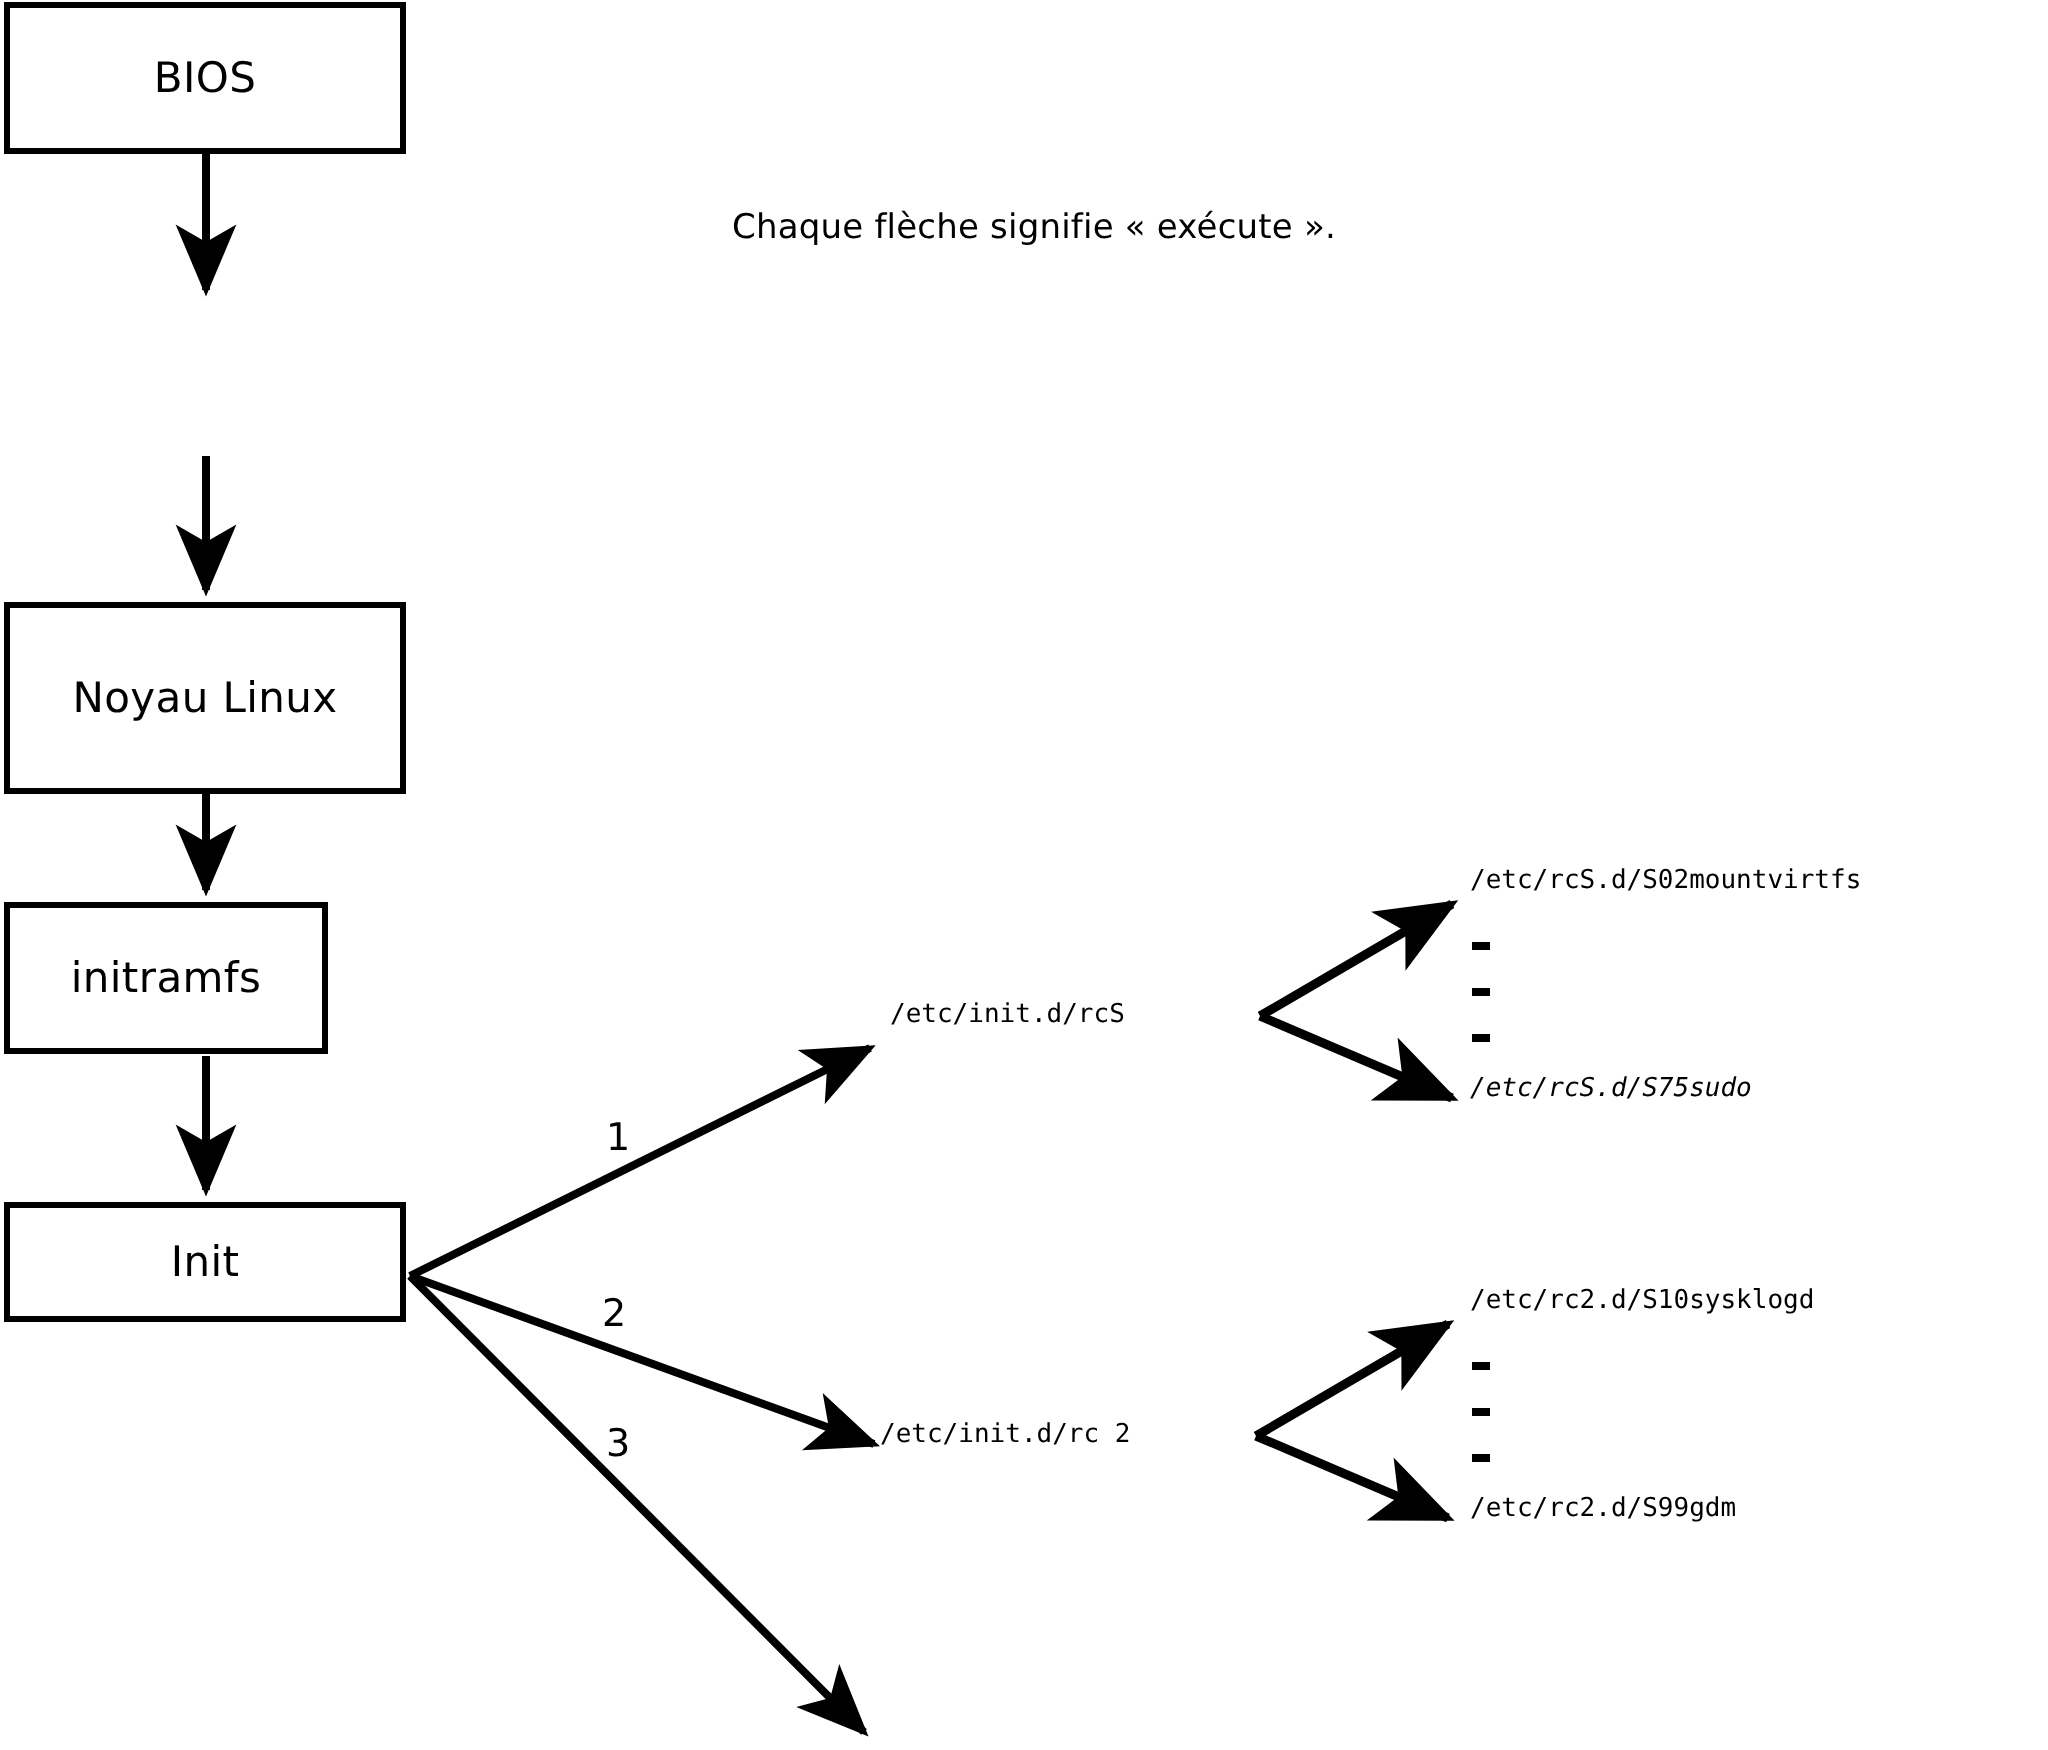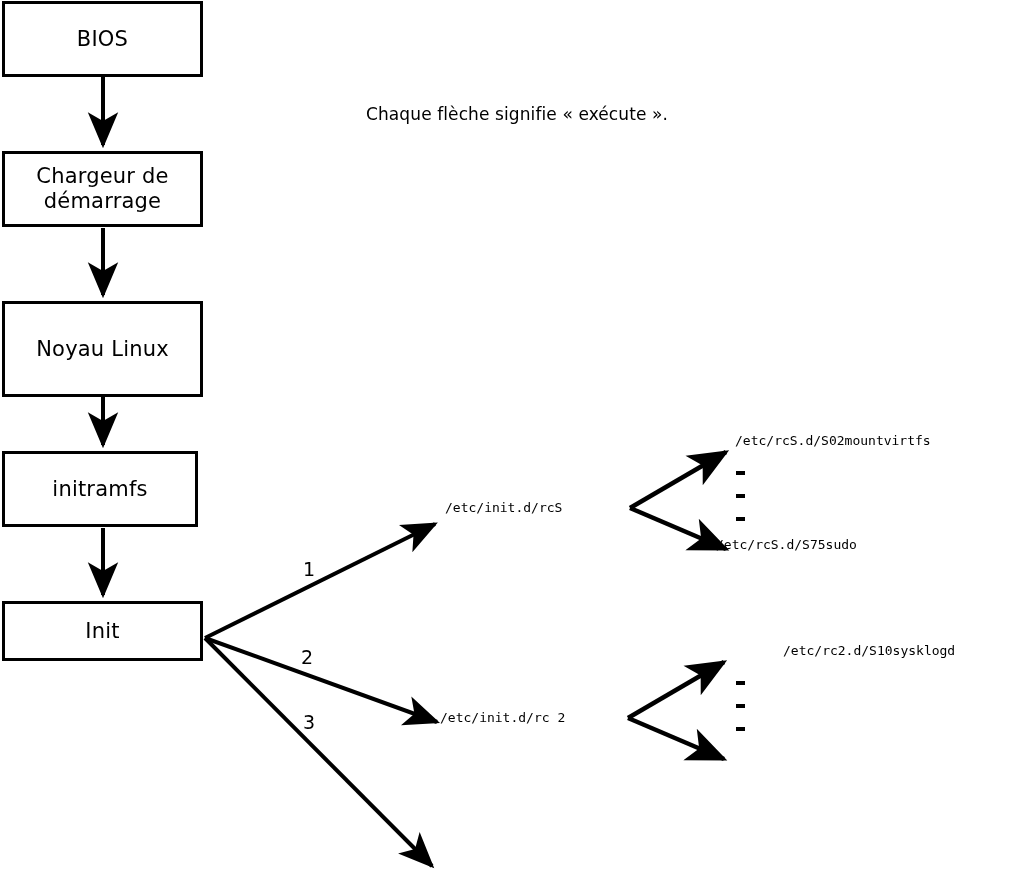--- a/index.html
+++ b/index.html
@@ -98,30 +98,26 @@
     <line x1="630" y1="508" x2="726" y2="549" stroke="#000000" stroke-width="4.5" marker-end="url(#ah)"></line>
 
     <line x1="628" y1="718" x2="724" y2="662" stroke="#000000" stroke-width="4.5" marker-end="url(#ah)"></line>
     <line x1="628" y1="718" x2="724" y2="759" stroke="#000000" stroke-width="4.5" marker-end="url(#ah)"></line>
   </svg>
 
   <div class="node-box" style="left:2px; top:1px; width:201px; height:76px;">
     <span>BIOS</span>
   </div>
 
-  <div class="node-box" style="left:2px; top:151px; width:201px; height:76px;">
-    <span style="white-space:pre-line;">Chargeur de
-démarrage</span>
-  </div>
 
   <div class="node-box" style="left:2px; top:301px; width:201px; height:96px;">
     <span>Noyau Linux</span>
   </div>
 
-  <div class="node-box" style="left:2px; top:451px; width:196px; height:76px;">
+  <div class="node-box" style="left:2px; top:451px; width:162px; height:76px;">
     <span>initramfs</span>
   </div>
 
   <div class="node-box" style="left:2px; top:601px; width:201px; height:60px;">
     <span>Init</span>
   </div>
 
   <div class="caption" style="left:366px; top:104px;">Chaque flèche signifie « exécute ».</div>
 
   <div class="edge-num" style="left:303px; top:560px;">1</div>
@@ -131,20 +127,21 @@
   <div class="mono-label" style="left:445px; top:501px;">/etc/init.d/rcS</div>
 
   <div class="mono-label" style="left:440px; top:711px;">/etc/init.d/rc 2</div>
 
   <div class="mono-label" style="left:450px; top:894px;">getty</div>
 
   <div class="mono-label" style="left:735px; top:434px;">/etc/rcS.d/S02mountvirtfs</div>
   <div class="ellipsis-dot" style="left:736px; top:471px;"></div>
   <div class="ellipsis-dot" style="left:736px; top:494px;"></div>
   <div class="ellipsis-dot" style="left:736px; top:517px;"></div>
-  <div class="mono-label" style="left:716px; top:538px;">/etc/rcS.d/S75sudo</div>
+  <div class="mono-label" style="left:735px; top:538px;font-style:italic;">/etc/rcS.d/S75sudo</div>
 
-  <div class="mono-label" style="left:735px; top:644px;margin-left:48px;">/etc/rc2.d/S10sysklogd</div>
+  <div class="mono-label" style="left:735px; top:644px;">/etc/rc2.d/S10sysklogd</div>
   <div class="ellipsis-dot" style="left:736px; top:681px;"></div>
   <div class="ellipsis-dot" style="left:736px; top:704px;"></div>
   <div class="ellipsis-dot" style="left:736px; top:727px;"></div>
+  <div class="mono-label" style="left:735px; top:748px;">/etc/rc2.d/S99gdm</div>
 
 </div>
 
 </body></html>

